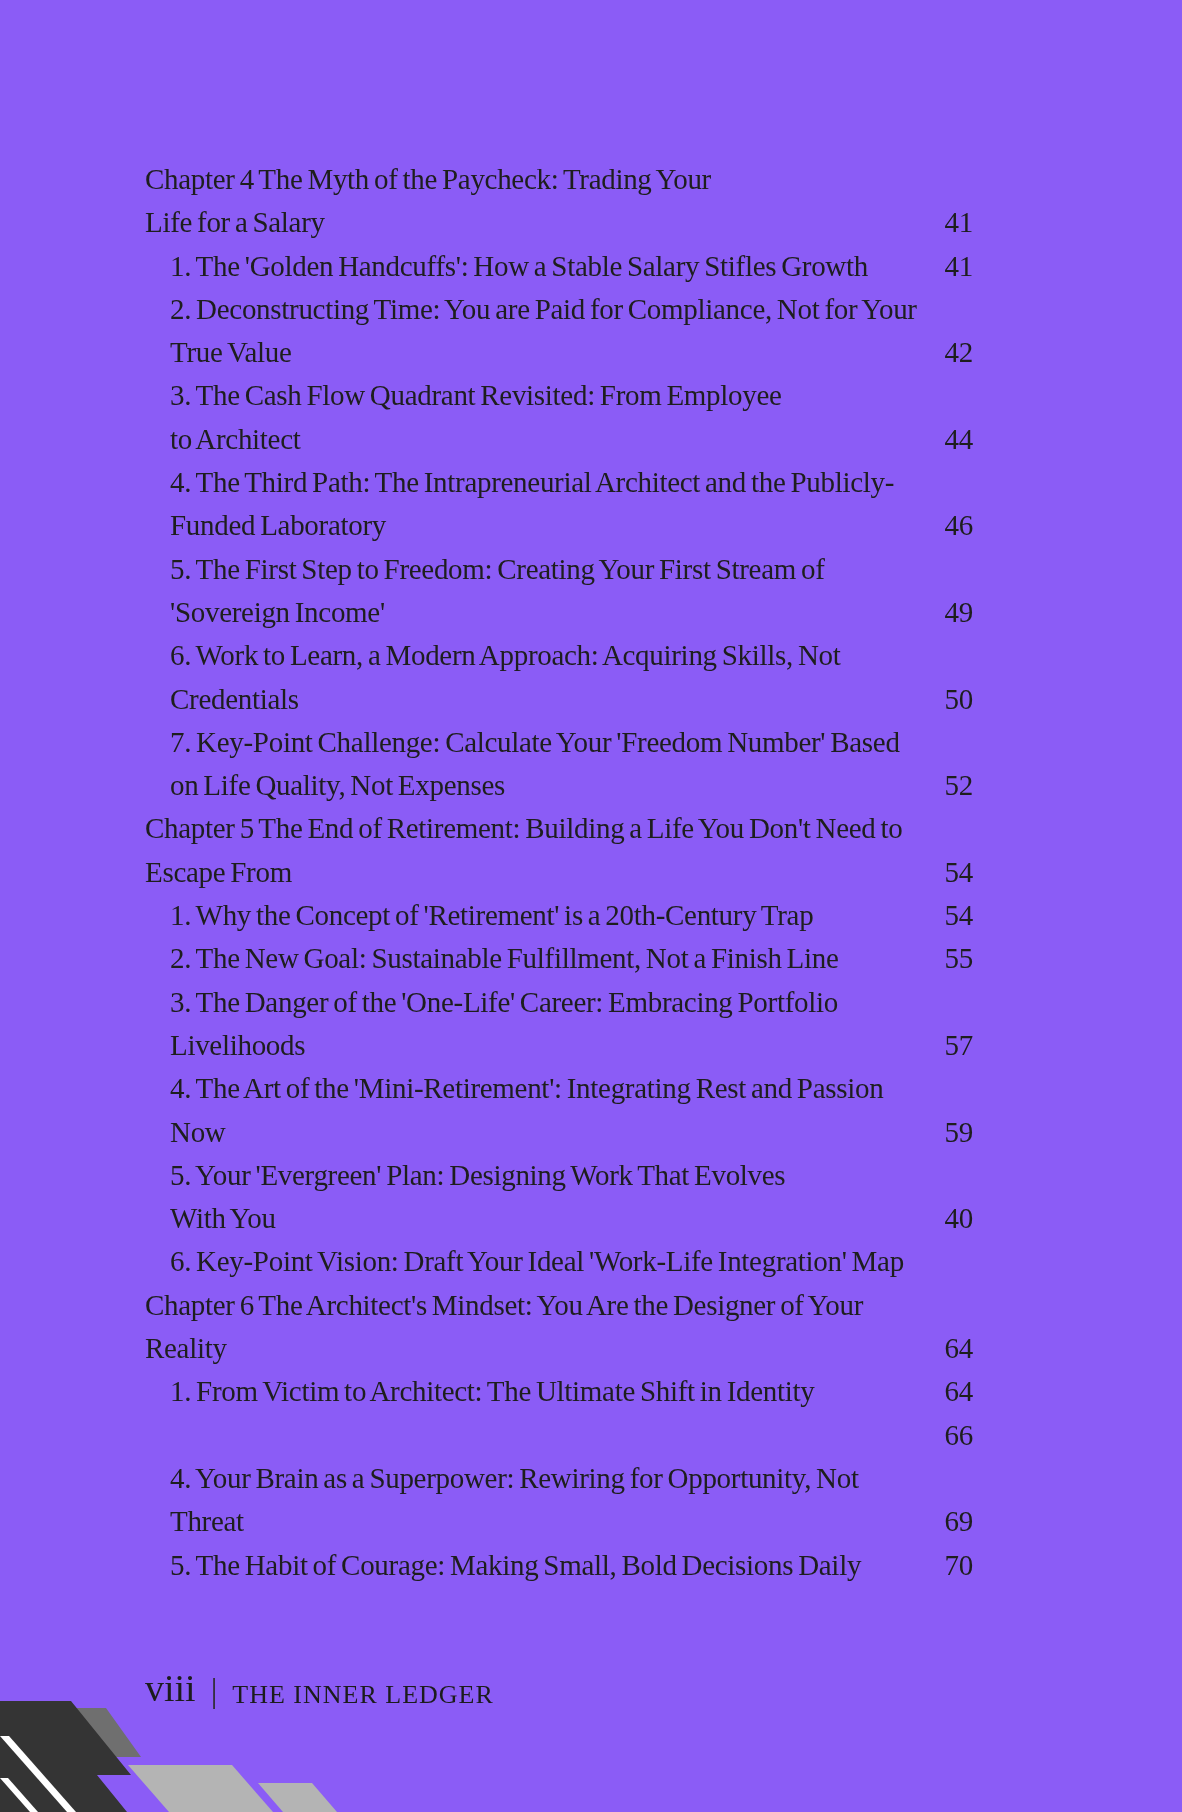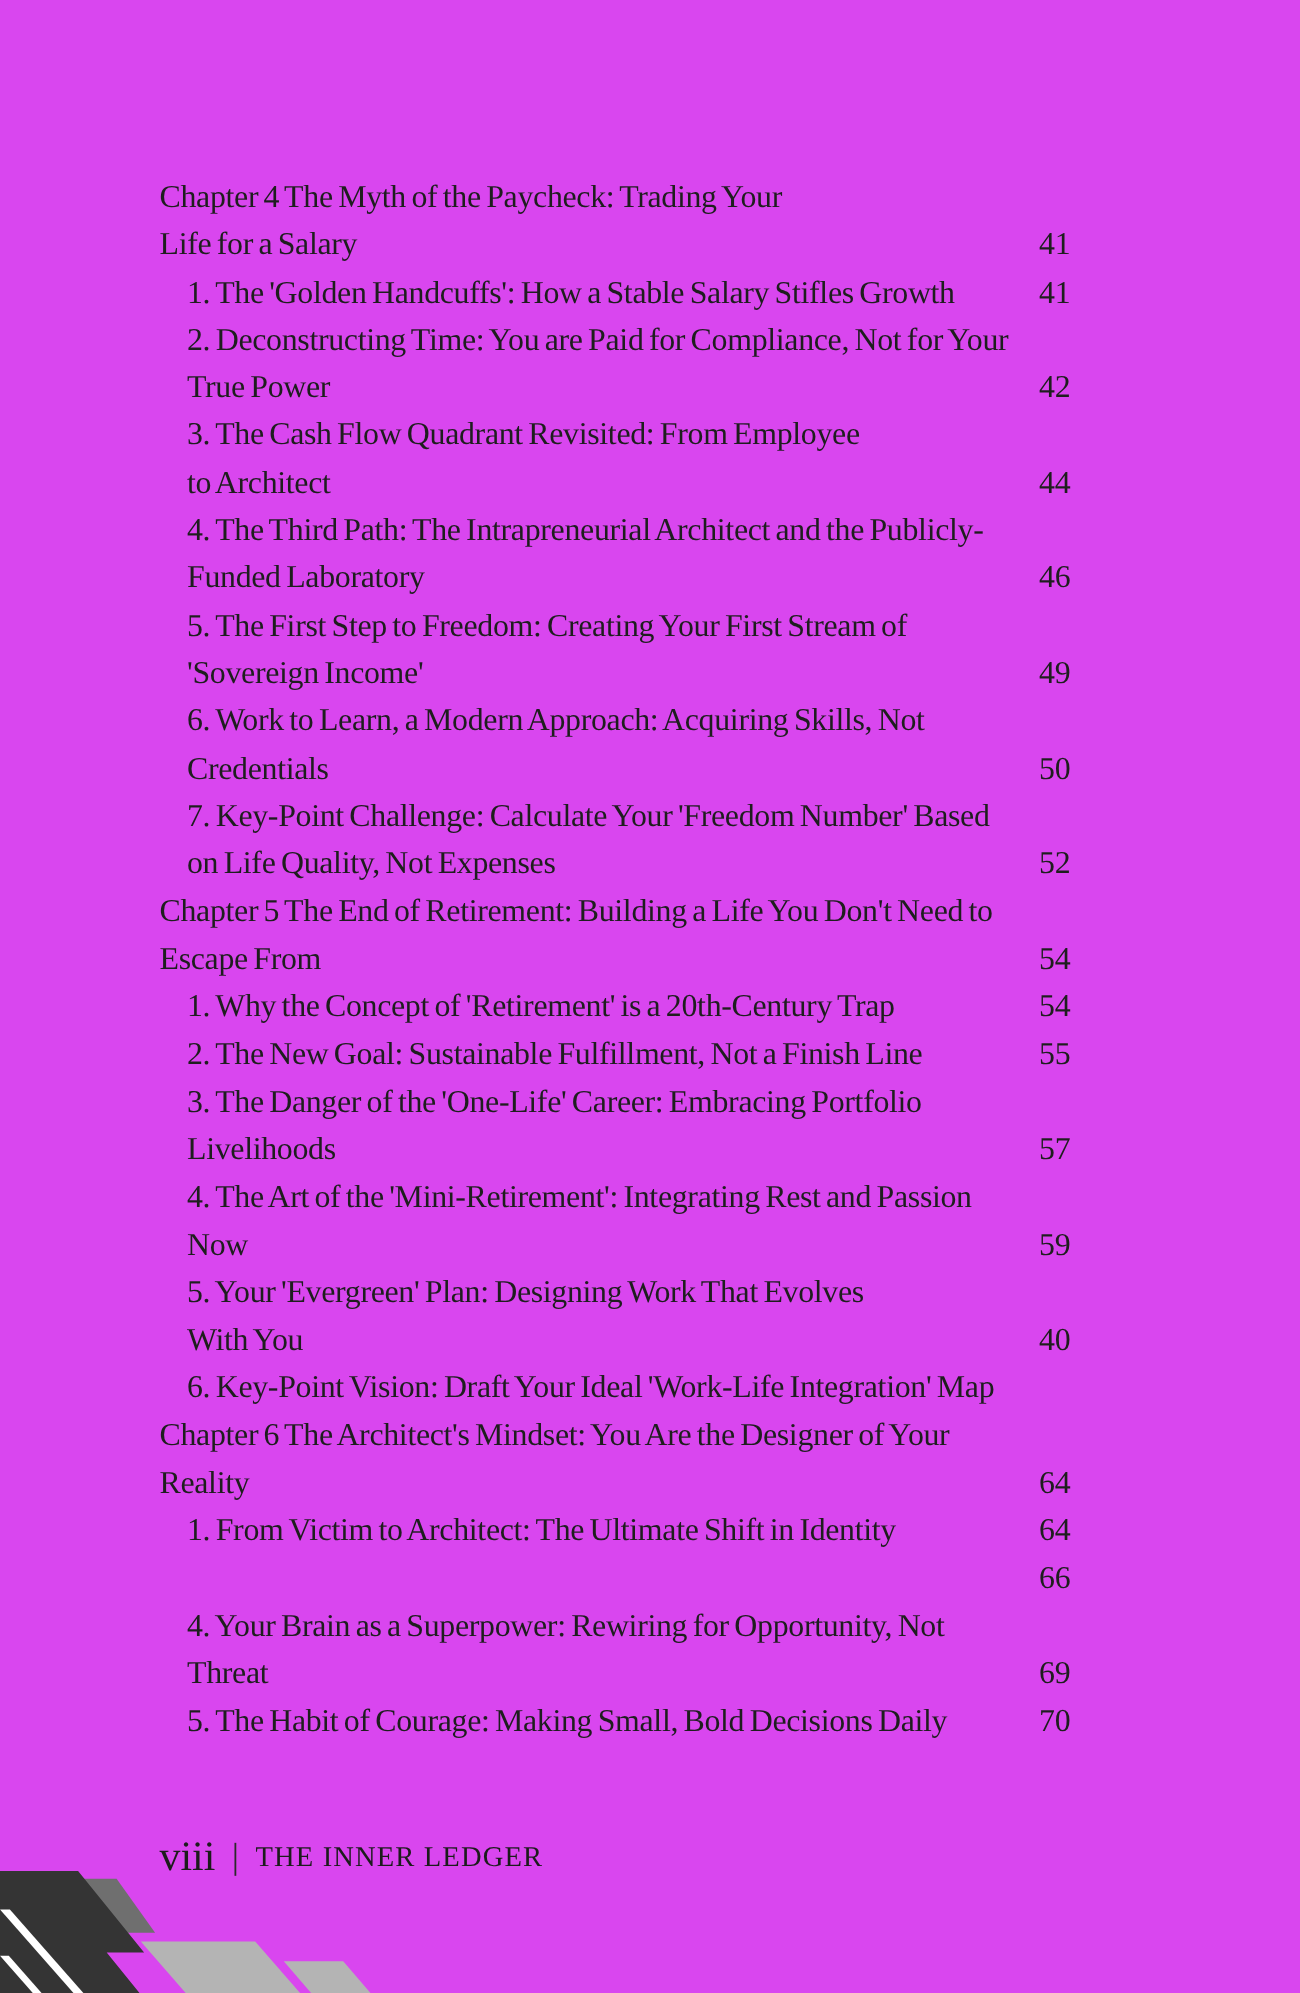--- a/index.html
+++ b/index.html
@@ -1,19 +1,19 @@
 <!DOCTYPE html>
 <html><head>
 <meta charset="utf-8">
 <style>
   html,body { margin:0; padding:0; background:#ffffff; }
   .page {
     position:relative;
     width:1182px; height:1812px;
-    background:#d946ef;
+    background:#8b5cf6;
     overflow:hidden;
     font-family:"Liberation Serif", serif;
     color:#1e1e1e;
   }
   .toc {
     position:absolute;
     left:0; top:158px;
     font-size:29px;
     line-height:43.3px;
     letter-spacing:-0.3px;
@@ -30,21 +30,21 @@
     margin:0 2px 0 6px;
     background-image:radial-gradient(circle, #1e1e1e 2px, rgba(0,0,0,0) 2.4px);
     background-size:10px 8px;
     background-repeat:repeat-x;
     background-position:left 3px bottom 9px;
   }
   .line.last .num { flex:0 0 auto; }
   .footer {
     position:absolute;
     left:145px; top:1666px;
-    display:flex; align-items:center;
+    display:flex; align-items:flex-end;
     color:#1c1c1c;
   }
   .footer .folio { font-size:38px; }
   .footer .sep { font-size:33px; color:#2a2a2a; padding:0 15px; font-weight:400; }
   .footer .booktitle { font-size:26px; letter-spacing:1px; }
   .decor {
     position:absolute;
     left:0; bottom:0;
     width:360px; height:120px;
     display:block;
@@ -67,21 +67,21 @@
       <div class="entry section">
         <div class="line last">
           <span class="txt">1. The 'Golden Handcuffs': How a Stable Salary Stifles Growth</span>
           <span class="leader"></span>
           <span class="num">41</span>
         </div>
       </div>
       <div class="entry section">
         <div class="line">2. Deconstructing Time: You are Paid for Compliance, Not for Your</div>
         <div class="line last">
-          <span class="txt">True Power</span>
+          <span class="txt">True Value</span>
           <span class="leader"></span>
           <span class="num">42</span>
         </div>
       </div>
       <div class="entry section">
         <div class="line">3. The Cash Flow Quadrant Revisited: From Employee</div>
         <div class="line last">
           <span class="txt">to Architect</span>
           <span class="leader"></span>
           <span class="num">44</span>

